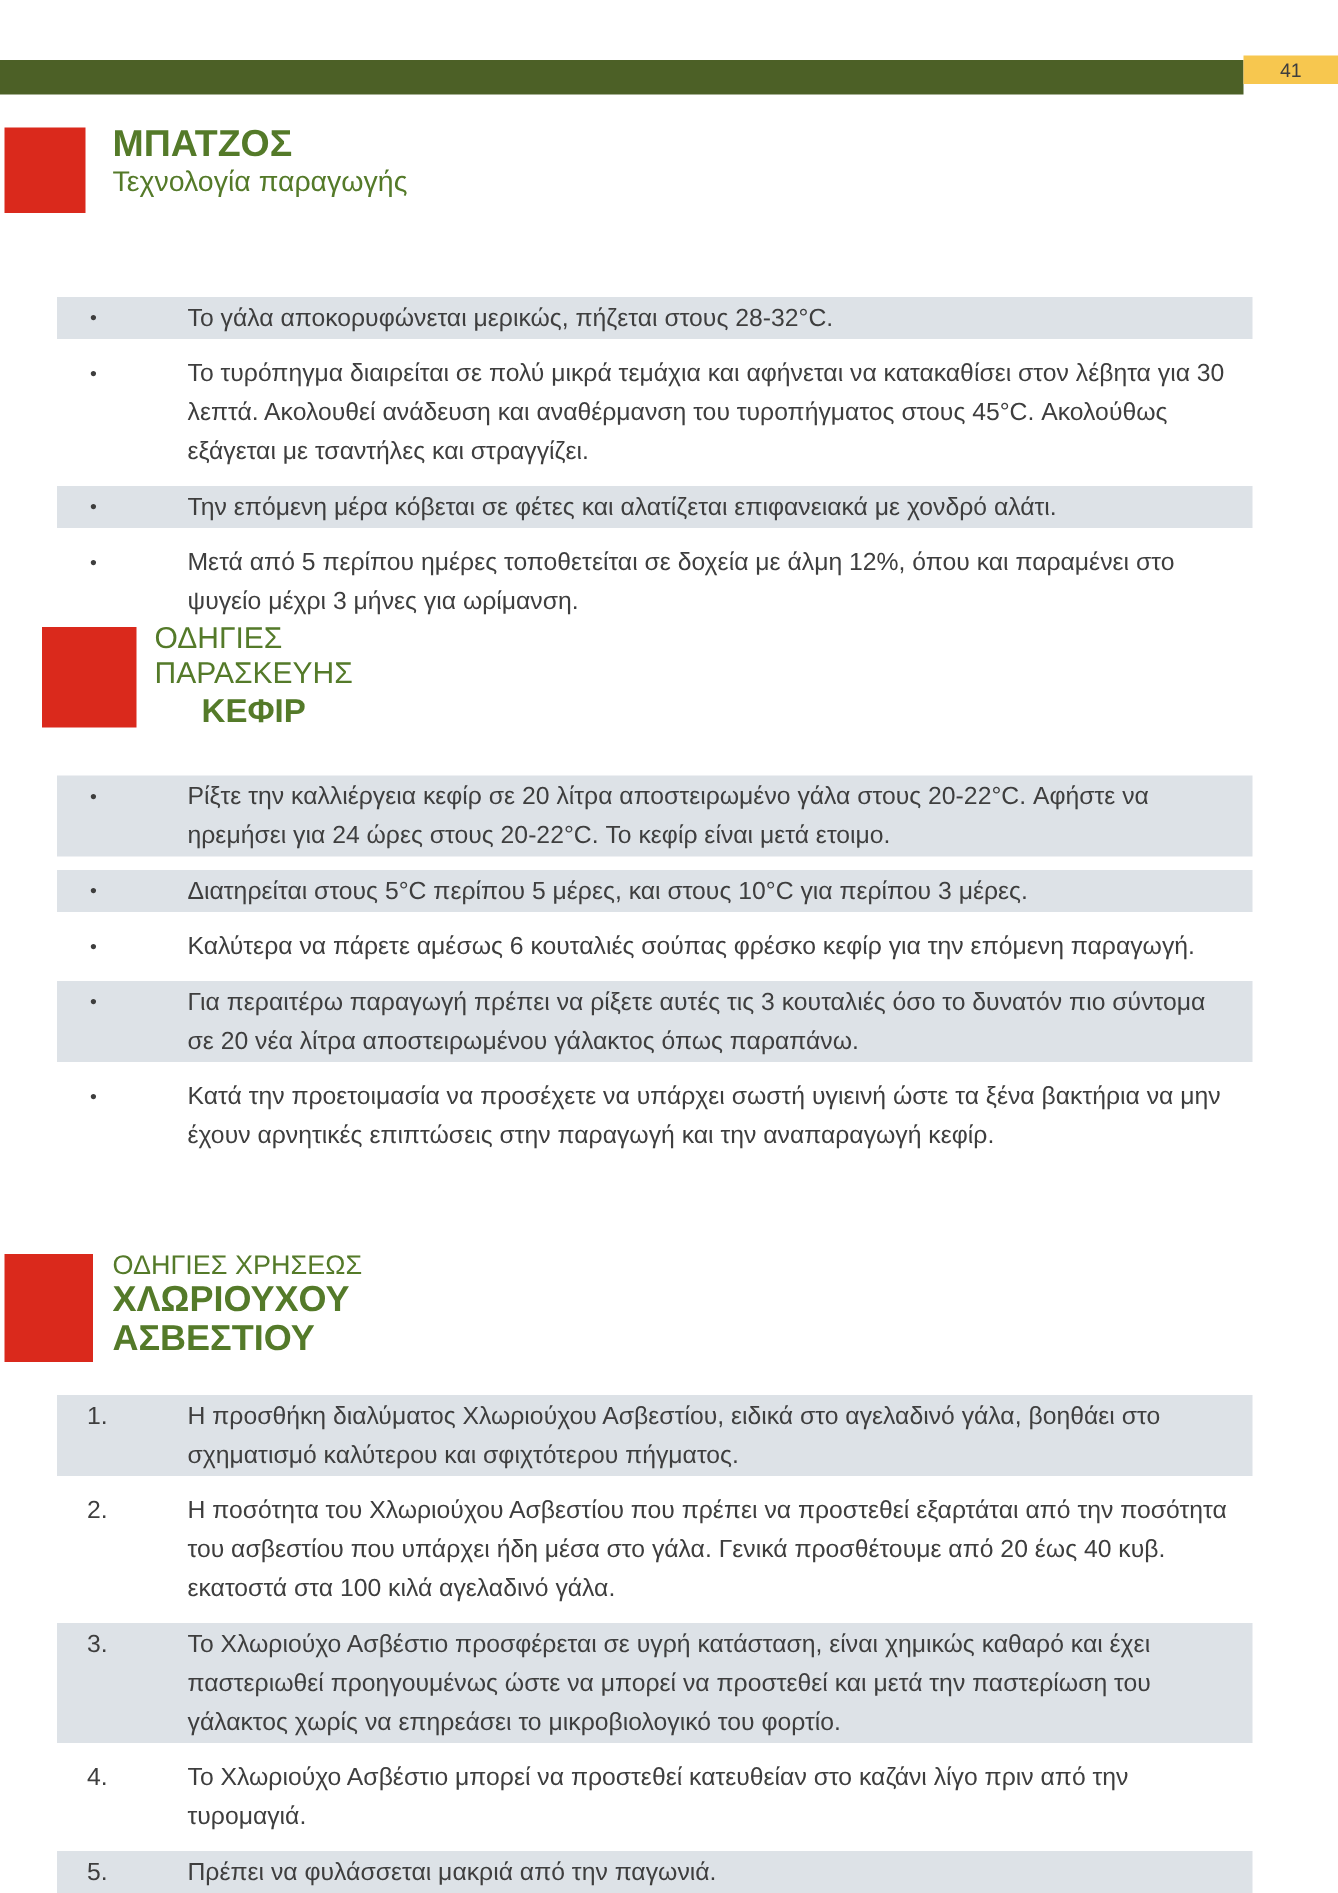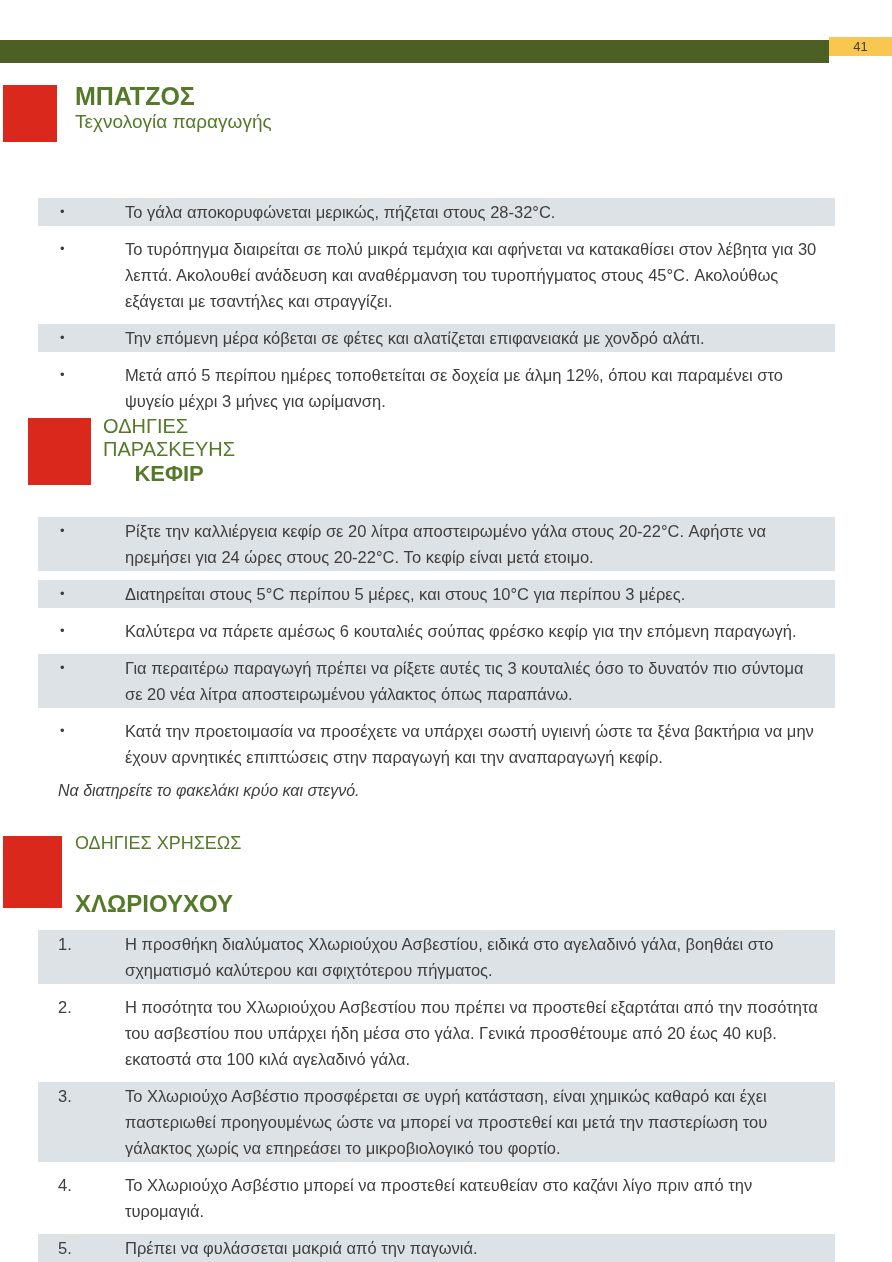--- a/index.html
+++ b/index.html
@@ -53,21 +53,21 @@
   .sec3{top:836px;left:3px;}
   .sec3 .red-square{width:59px;height:72px;}
   .sec3 .titles{margin-left:13px;margin-top:-3px;}
 
   .titles{color:var(--heading-green,#547a29);}
   .t-big{font-size:25px;font-weight:bold;line-height:27px;letter-spacing:0;}
   .t-sub{font-size:19px;line-height:24px;font-weight:normal;}
   .t-caps{font-size:20px;line-height:23px;font-weight:normal;}
   .t-caps-sm{font-size:18px;line-height:21px;font-weight:normal;}
   .t-caps-bold{font-size:22px;line-height:25px;font-weight:bold;text-align:center;}
-  .t-caps-bold-lg{font-size:24px;line-height:26px;font-weight:bold;margin-top:37px;}
+  .t-caps-bold-lg{font-size:24px;line-height:26px;font-weight:bold;}
 
   
   .milk-line{
     position:absolute;top:166px;left:75px;
     font-size:16.5px;line-height:24px;
   }
   .milk-line .lbl{font-weight:bold;}
 
   
   .stripe-list{
@@ -160,21 +160,20 @@
     <div class="row gray">
       <span class="marker bullet">•</span>
       <span class="txt">Για περαιτέρω παραγωγή πρέπει να ρίξετε αυτές τις 3 κουταλιές όσο το δυνατόν πιο σύντομα σε 20 νέα λίτρα αποστειρωμένου γάλακτος όπως παραπάνω.</span>
     </div>
     <div class="row">
       <span class="marker bullet">•</span>
       <span class="txt">Κατά την προετοιμασία να προσέχετε να υπάρχει σωστή υγιεινή ώστε τα ξένα βακτήρια να μην έχουν αρνητικές επιπτώσεις στην παραγωγή και την αναπαραγωγή κεφίρ.</span>
     </div>
   </div>
 
-  <div class="note">Να διατηρείτε το φακελάκι κρύο και στεγνό.</div>
 
   <div class="section-header sec3">
     <div class="red-square"></div>
     <div class="titles">
       <div class="t-caps-sm">ΟΔΗΓΙΕΣ ΧΡΗΣΕΩΣ</div>
       <div class="t-caps-bold-lg">ΧΛΩΡΙΟΥΧΟΥ</div>
       <div class="t-caps-bold-lg">ΑΣΒΕΣΤΙΟΥ</div>
     </div>
   </div>
 

